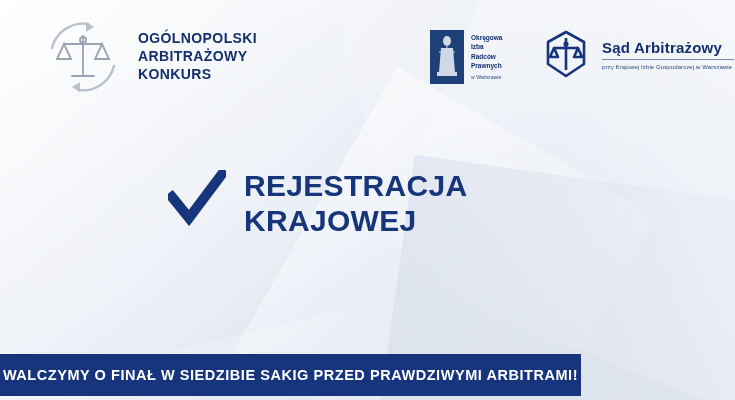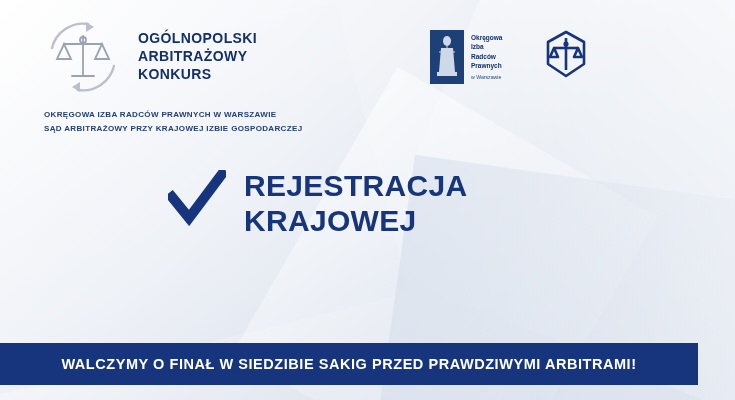--- a/index.html
+++ b/index.html
@@ -202,22 +202,22 @@
     letter-spacing: 0.3px;
   }
   .claim-text div {
     white-space: nowrap;
   }
 
   
   .banner {
     position: absolute;
     left: 0;
-    bottom: 15px;
-    width: 698px;
+    bottom: 4px;
+    width: 581px;
     height: 42px;
     background: #16357c;
     display: flex;
     align-items: center;
     justify-content: center;
   }
   .banner-text {
     color: #ffffff;
     font-size: 14.5px;
     font-weight: bold;
@@ -258,24 +258,20 @@
           </g>
         </svg>
       </div>
       <div class="main-logo-text">
         <div>OGÓLNOPOLSKI</div>
         <div>ARBITRAŻOWY</div>
         <div>KONKURS</div>
       </div>
     </div>
 
-    <div class="subtitle">
-      <div>OKRĘGOWA IZBA RADCÓW PRAWNYCH W WARSZAWIE</div>
-      <div>SĄD ARBITRAŻOWY PRZY KRAJOWEJ IZBIE GOSPODARCZEJ</div>
-    </div>
 
     <div class="oirp-logo">
       <div class="oirp-mark">
         <svg width="34" height="54" viewBox="0 0 34 54" aria-hidden="true">
           <rect x="0" y="0" width="34" height="54" fill="#1d4077"></rect>
           <g fill="#cfd8e6">
             <ellipse cx="17" cy="11" rx="4" ry="5"></ellipse>
             <path d="M11 18 L23 18 L25 42 L9 42 Z"></path>
             <rect x="7" y="42" width="20" height="4"></rect>
           </g>
@@ -300,20 +296,25 @@
           <g stroke="#16357c" stroke-width="2.6" fill="none" stroke-linejoin="round">
             <path d="M26 4 L44 14 L44 36 L26 48 L8 36 L8 14 Z"></path>
             <line x1="26" y1="10" x2="26" y2="42"></line>
             <line x1="14" y1="20" x2="38" y2="20"></line>
             <path d="M14 20 L10 29 L18 29 Z"></path>
             <path d="M38 20 L34 29 L42 29 Z"></path>
           </g>
           <circle cx="26" cy="16" r="2.6" fill="#16357c"></circle>
         </svg>
       </div>
+      <div class="sakig-text">
+        <div class="sakig-title">Sąd Arbitrażowy</div>
+        <div class="sakig-rule"></div>
+        <div class="sakig-sub">przy Krajowej Izbie Gospodarczej w Warszawie</div>
+      </div>
     </div>
   </div>
 
   <div class="claims">
 
     <div class="claim">
       <div class="check">
         <svg width="58" height="56" viewBox="0 0 58 56" aria-hidden="true">
           <path d="M4 27 L21 48 L54 4" fill="none" stroke="#16357c" stroke-width="10" stroke-linecap="square" stroke-linejoin="miter"></path>
         </svg>

